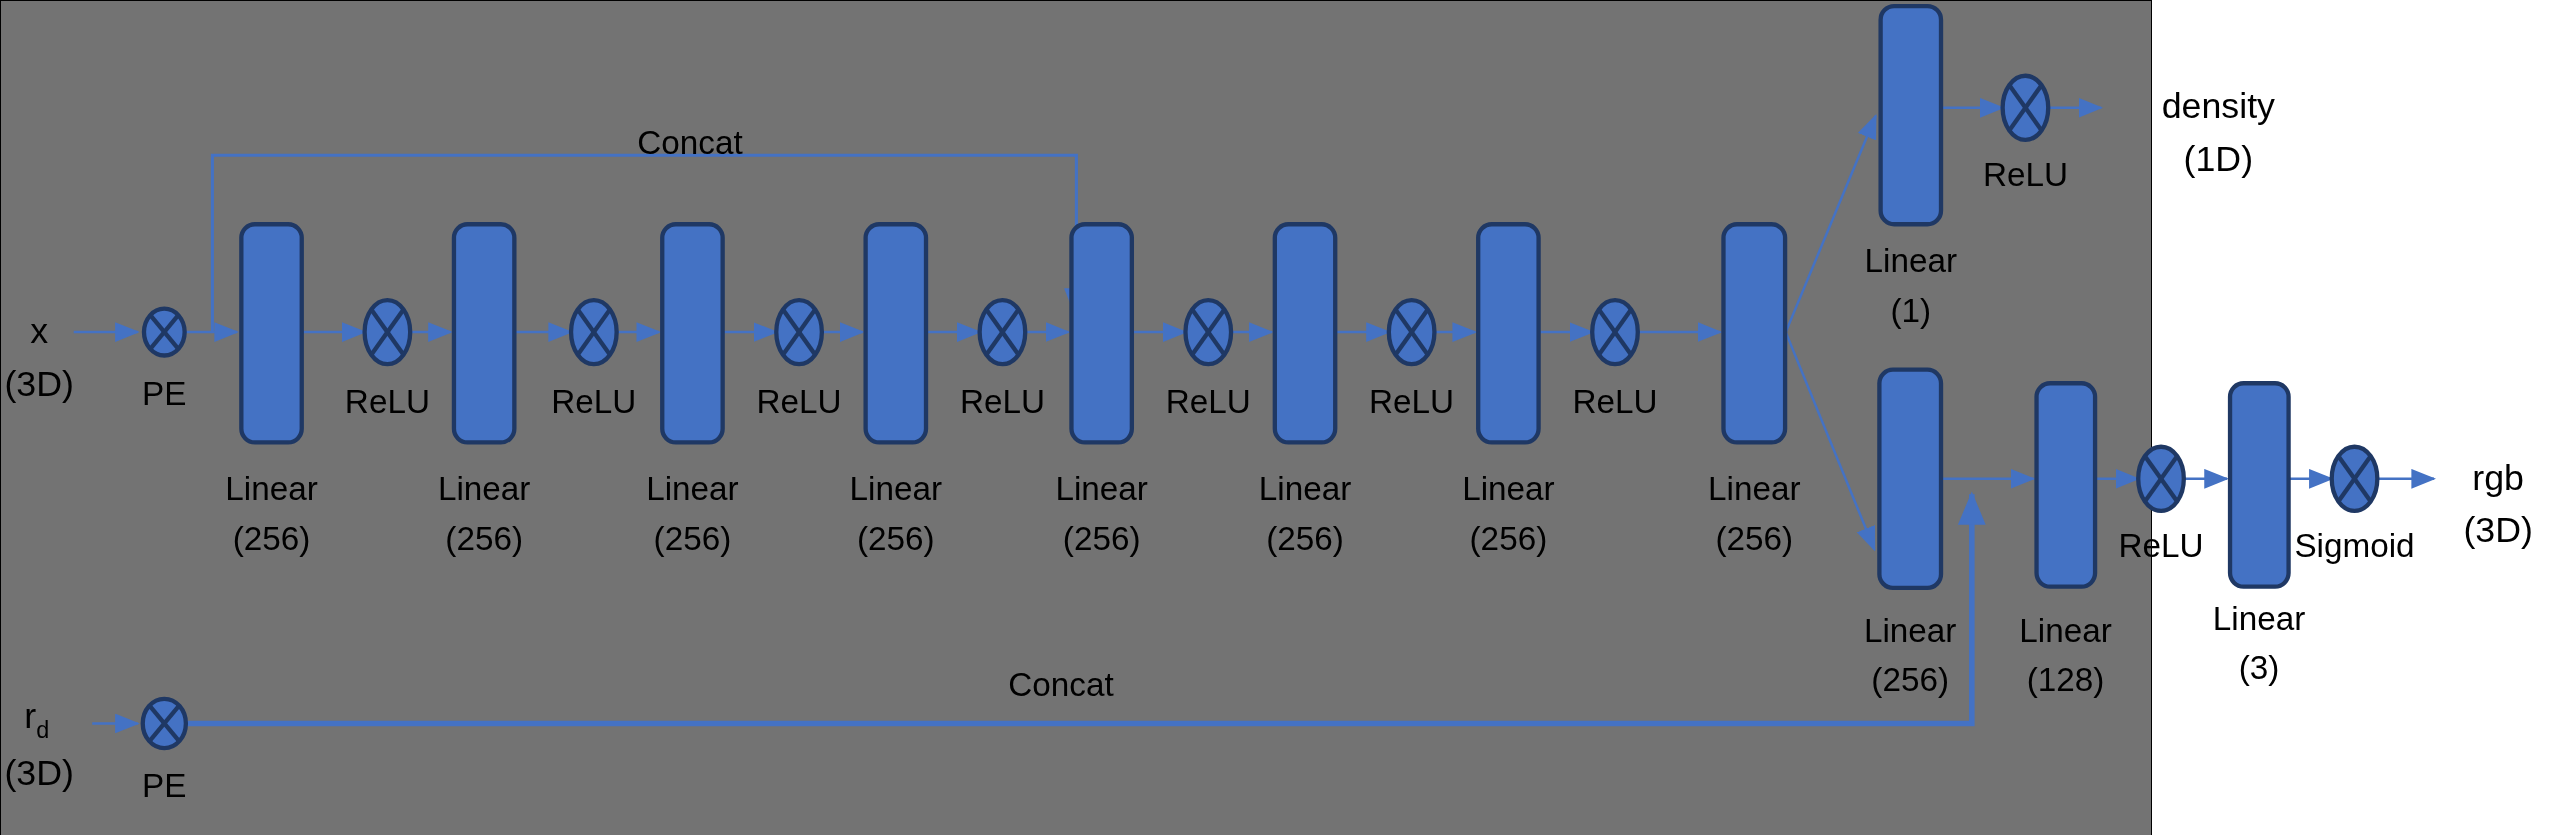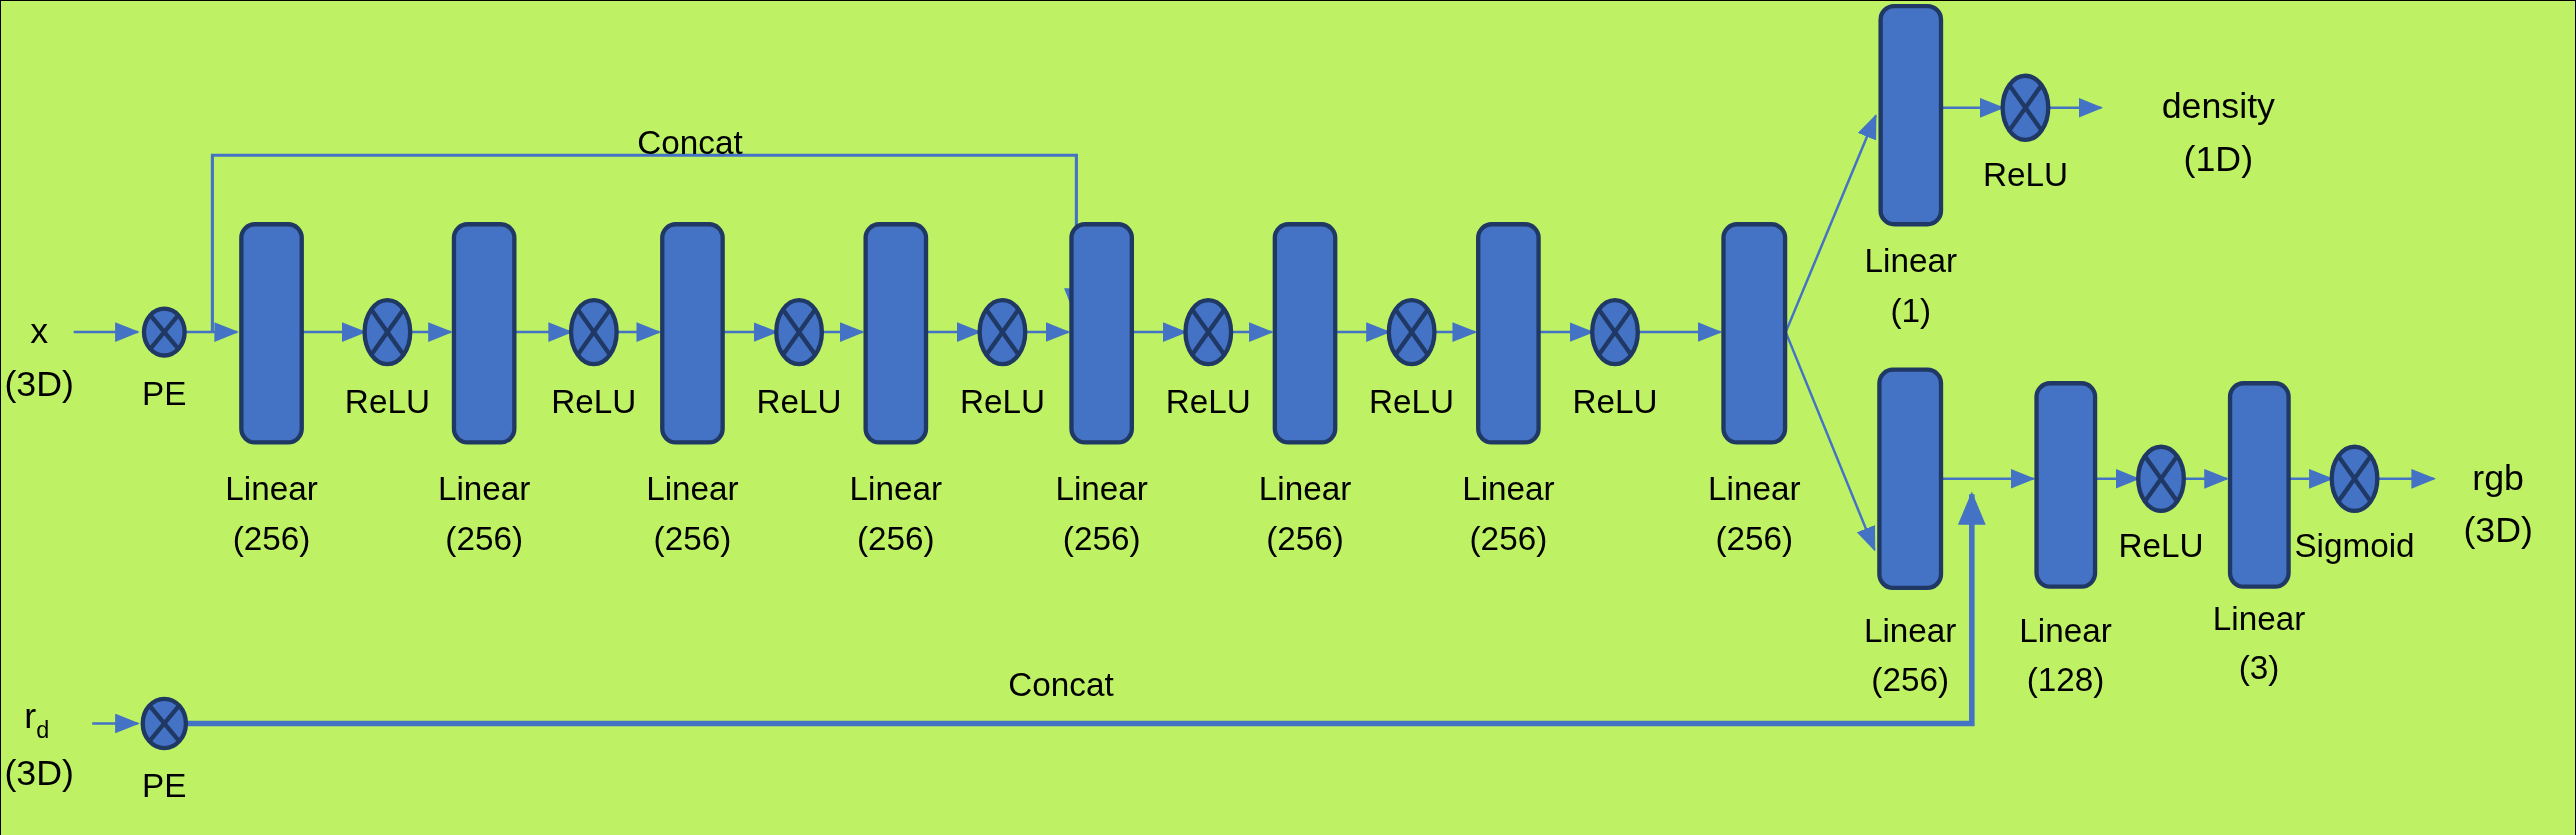--- a/index.html
+++ b/index.html
@@ -8,23 +8,23 @@
     background: #ffffff;
   }
   body {
     width: 2576px;
     height: 836px;
     overflow: hidden;
     font-family: "Liberation Sans", sans-serif;
   }
   #diagram-root {
     position: relative;
-    width: 2576px;
+    width: 2152px;
     height: 836px;
-    background: #bef264;
+    background: #737373;
     box-sizing: border-box;
     border: 1.8px solid #000000;
     padding-left: 12px;
   }
   svg.canvas {
     position: absolute;
     left: 0;
     top: 0;
     width: 2576px;
     height: 836px;

